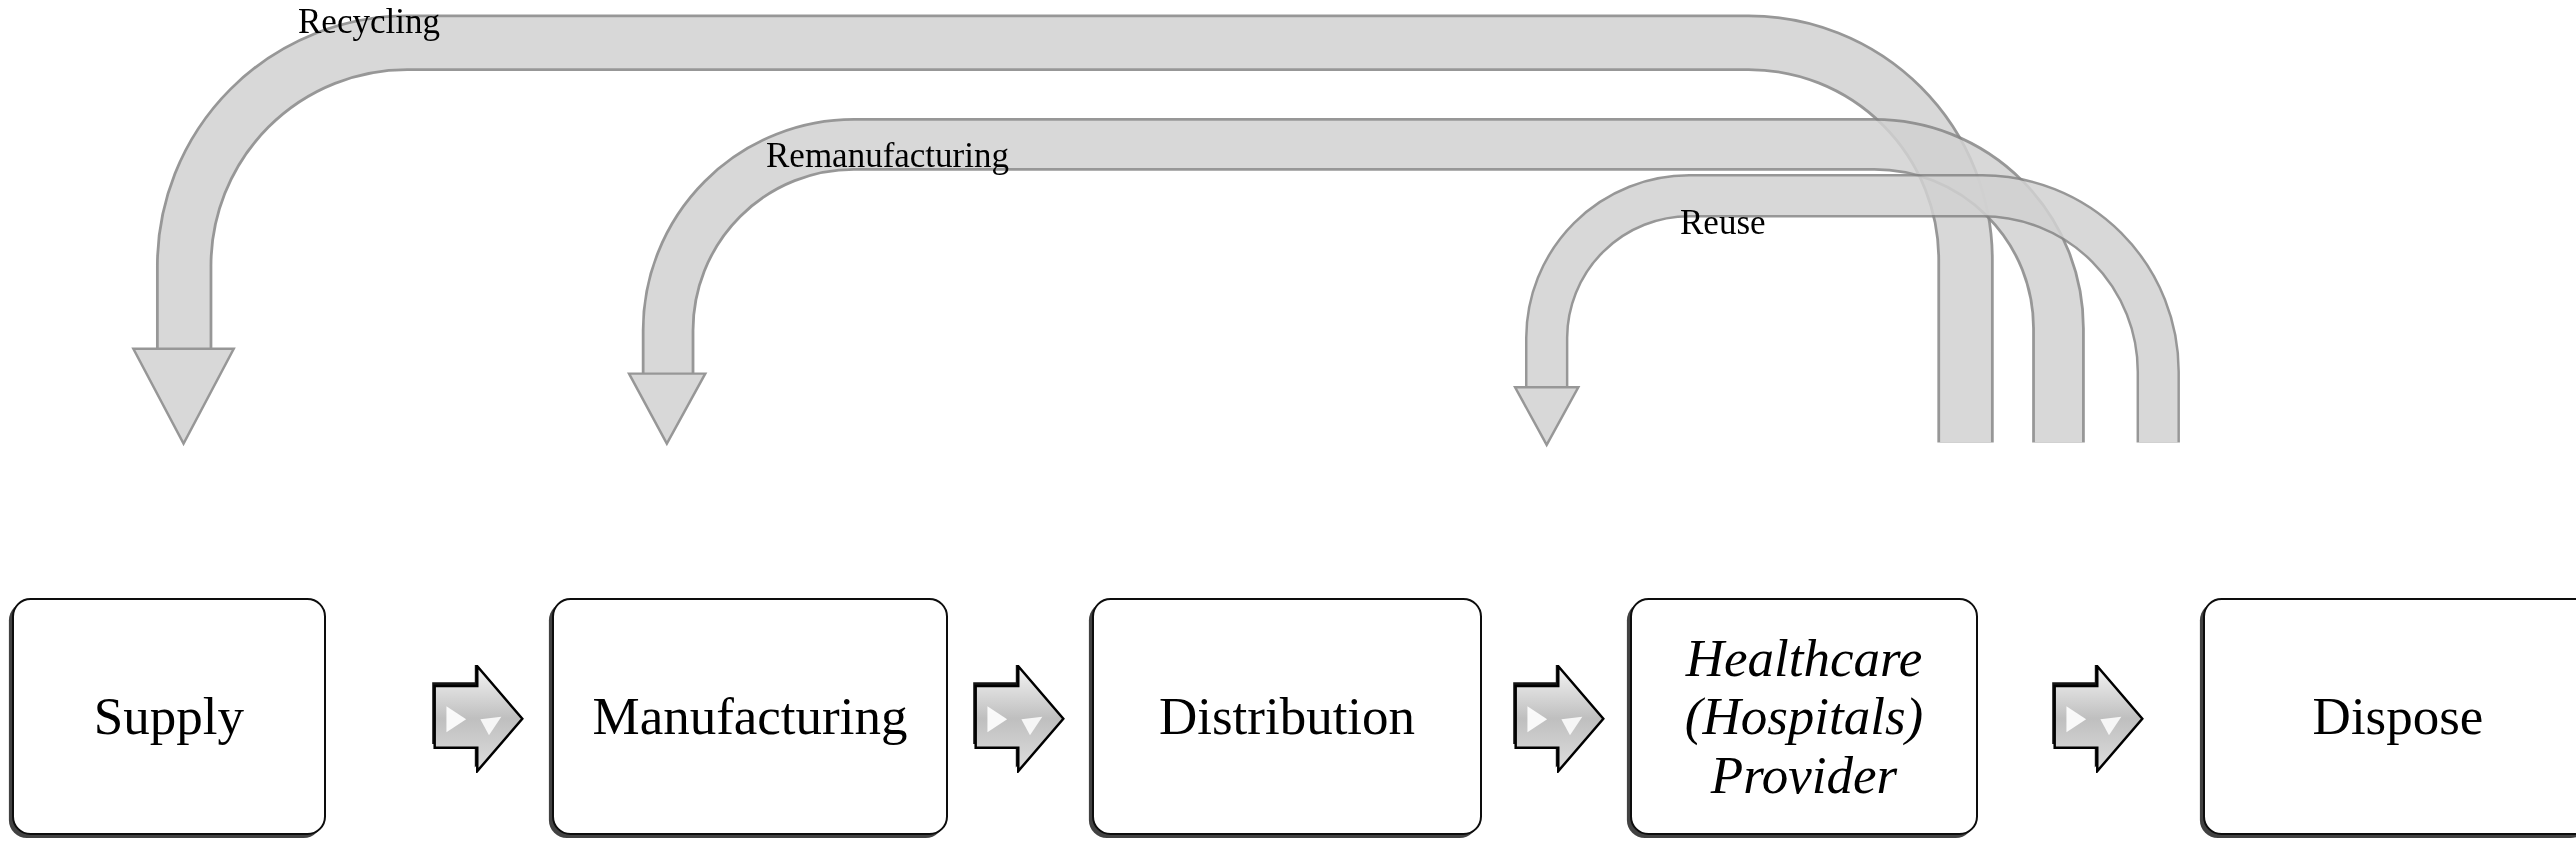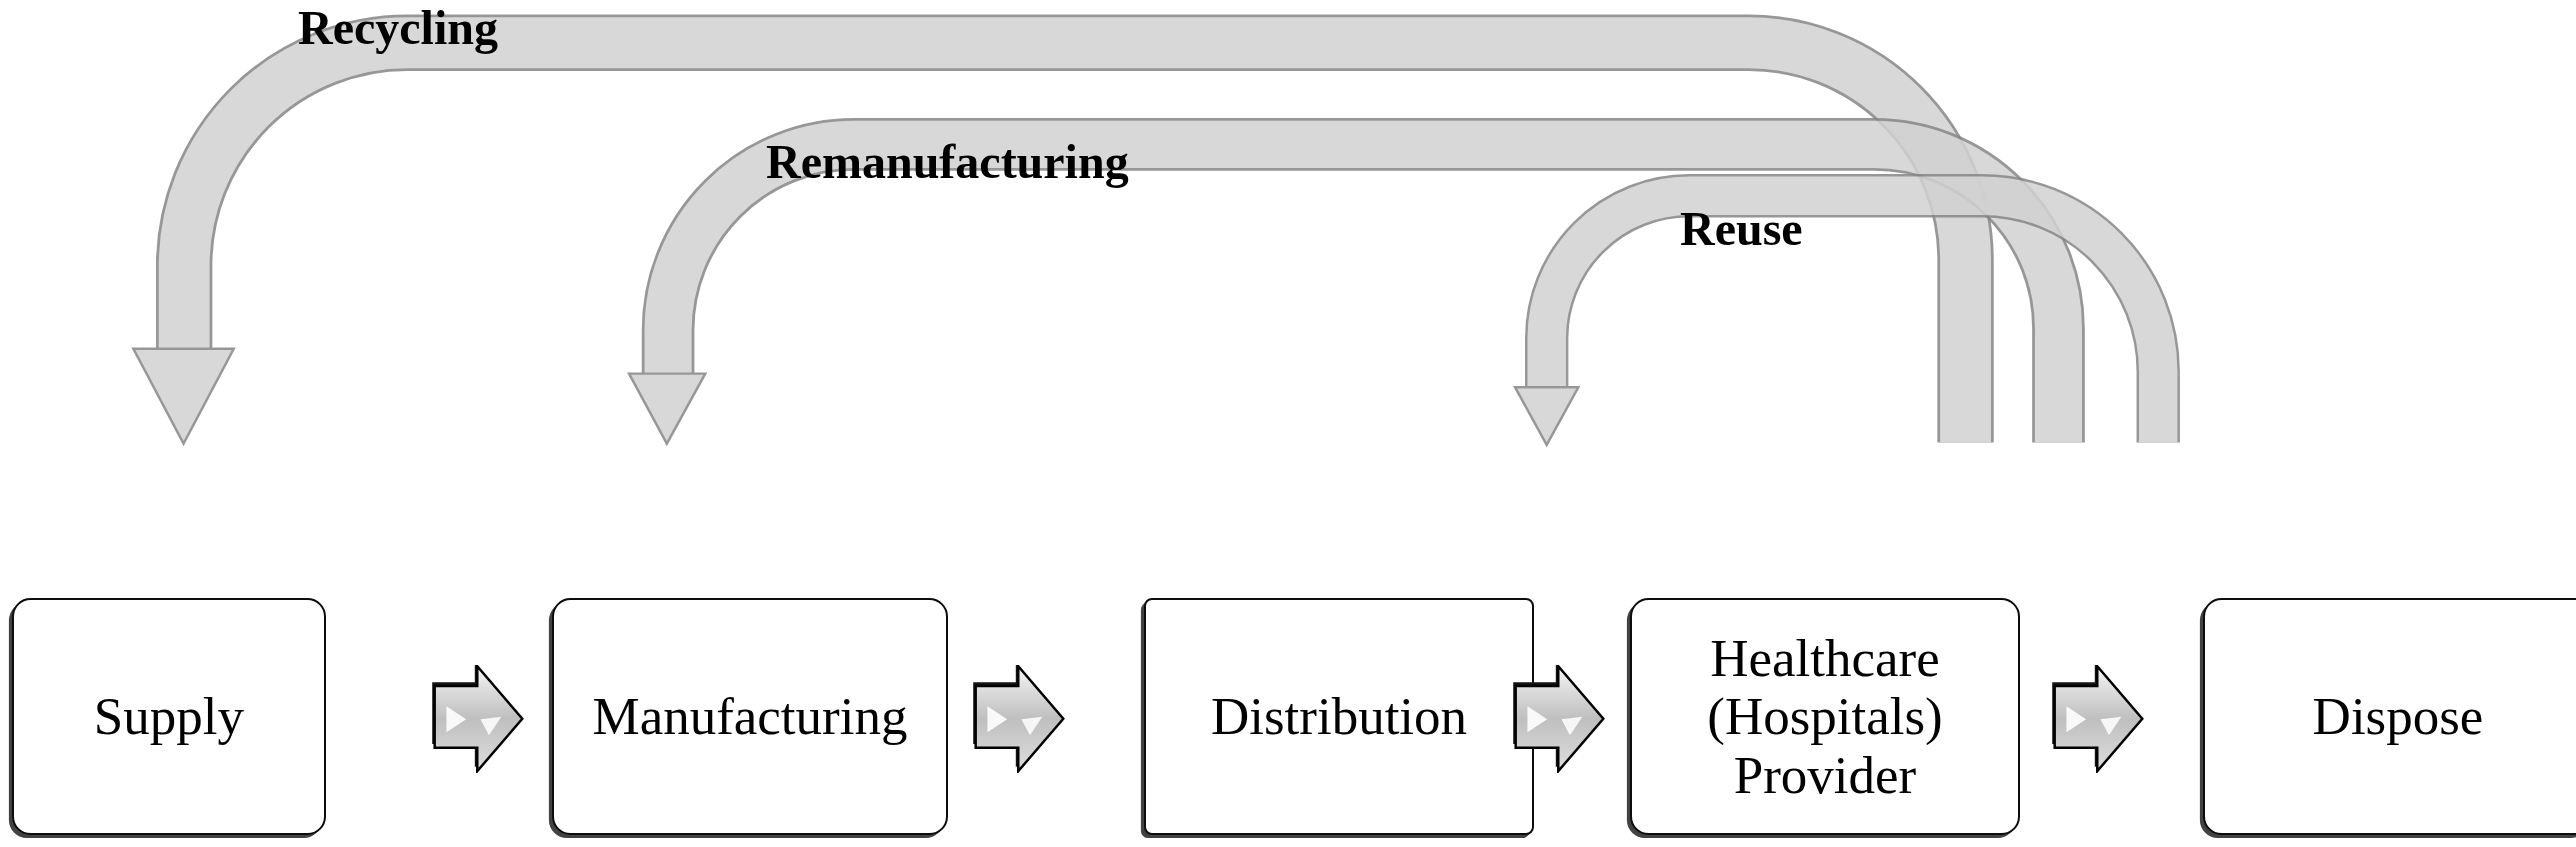--- a/index.html
+++ b/index.html
@@ -8,21 +8,21 @@
   .canvas{position:relative;width:2576px;height:847px;background:#ffffff;}
 
   
   .ribbon-layer{position:absolute;left:0;top:0;width:2576px;height:847px;}
   .ribbon{opacity:0.85;}
   .ribbon .under{fill:none;stroke:#868686;}
   .ribbon .over{fill:none;stroke:#d2d2d2;}
   .ribbon .head{fill:#d2d2d2;stroke:#868686;stroke-width:4;}
 
   
-  .loop-label{position:absolute;font-weight:bold;font-size:48px;line-height:1;
+  .loop-label{position:absolute;font-weight:normal;font-size:35px;line-height:1;
               color:#000;white-space:nowrap;}
 
   
   .node{position:absolute;top:598px;height:237px;background:#fff;
         border:2.5px solid #0d0d0d;border-radius:18.6px;
         box-shadow:-3.7px 3.7px 0 -0.6px rgba(45,45,45,0.9);
         display:flex;align-items:center;justify-content:center;
         box-sizing:border-box;}
   .node .lbl{font-size:53px;line-height:1.1;color:#000;text-align:center;}
 
@@ -60,25 +60,25 @@
   <div class="loop-label" style="left:1680px;top:205px;">Reuse</div>
 
   <div class="node" style="left:11.8px;width:314px;">
     <span class="lbl">Supply</span>
   </div>
 
   <div class="node" style="left:552px;width:396px;">
     <span class="lbl">Manufacturing</span>
   </div>
 
-  <div class="node" style="left:1144px;width:390px;border-radius:8px;">
+  <div class="node" style="left:1092px;width:390px;">
     <span class="lbl">Distribution</span>
   </div>
 
-  <div class="node" style="left:1630px;width:390px;">
+  <div class="node" style="left:1630px;width:348px;font-style:italic;">
     <span class="lbl">
       <span style="display:block">Healthcare</span>
       <span style="display:block">(Hospitals)</span>
       <span style="display:block">Provider</span>
     </span>
   </div>
 
   <div class="node" style="left:2175px;width:390px;margin-left:28px;">
     <span class="lbl">Dispose</span>
   </div>

